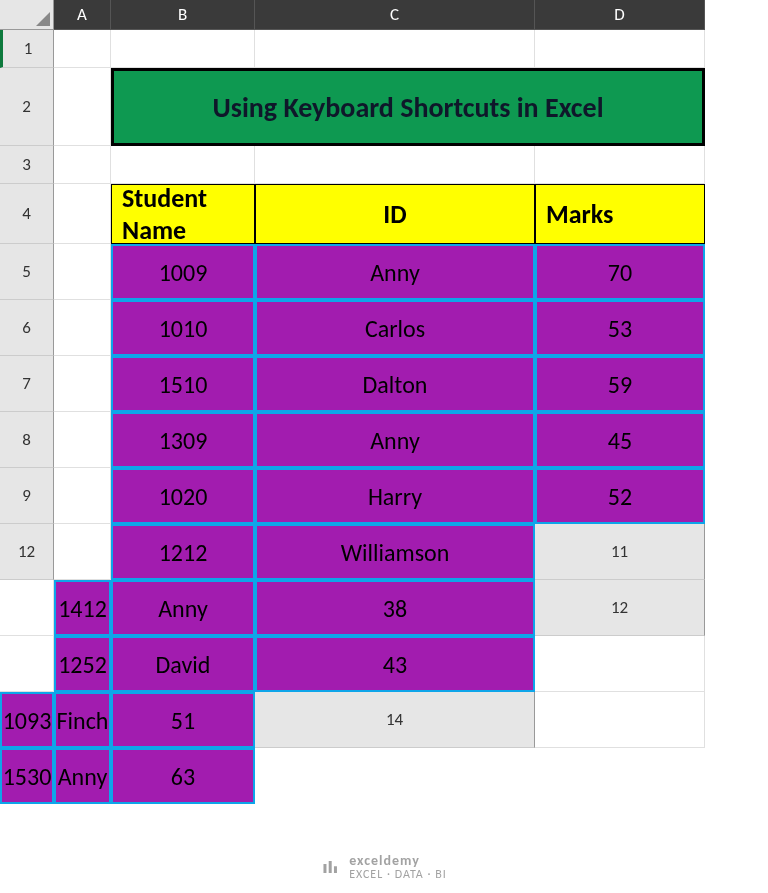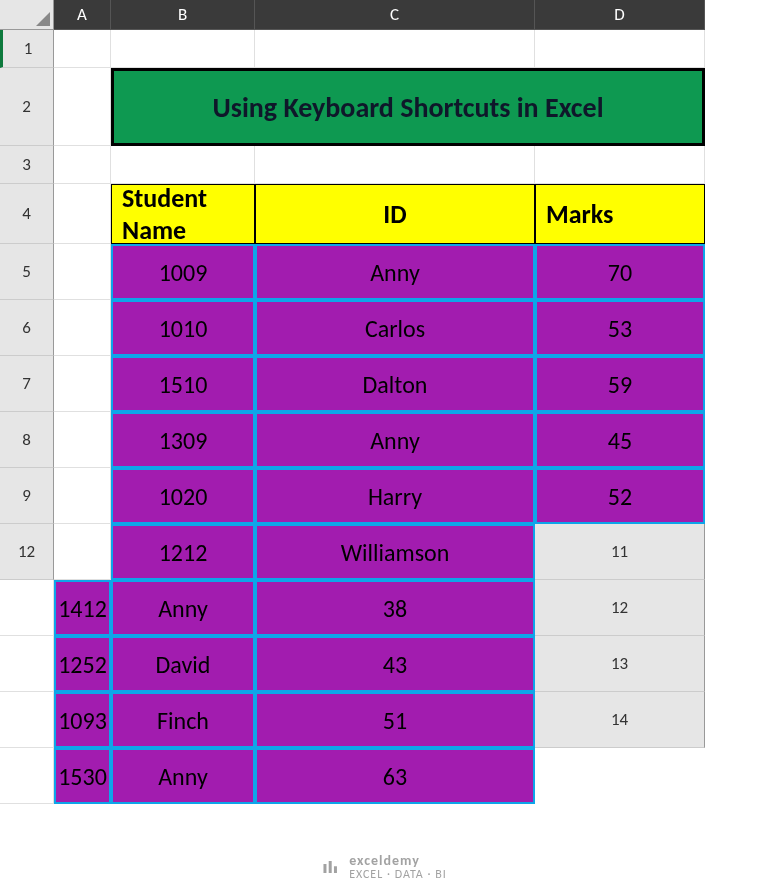--- a/index.html
+++ b/index.html
@@ -203,21 +203,20 @@
   <div class="data-cell">1412</div>
   <div class="data-cell">Anny</div>
   <div class="data-cell">38</div>
 
   <div class="row-header">12</div>
   <div class="cell empty"></div>
   <div class="data-cell">1252</div>
   <div class="data-cell">David</div>
   <div class="data-cell">43</div>
 
-  <div class="row-header">13</div>
   <div class="cell empty"></div>
   <div class="data-cell">1093</div>
   <div class="data-cell">Finch</div>
   <div class="data-cell">51</div>
 
   <div class="row-header">14</div>
   <div class="cell empty"></div>
   <div class="data-cell">1530</div>
   <div class="data-cell">Anny</div>
   <div class="data-cell">63</div>

